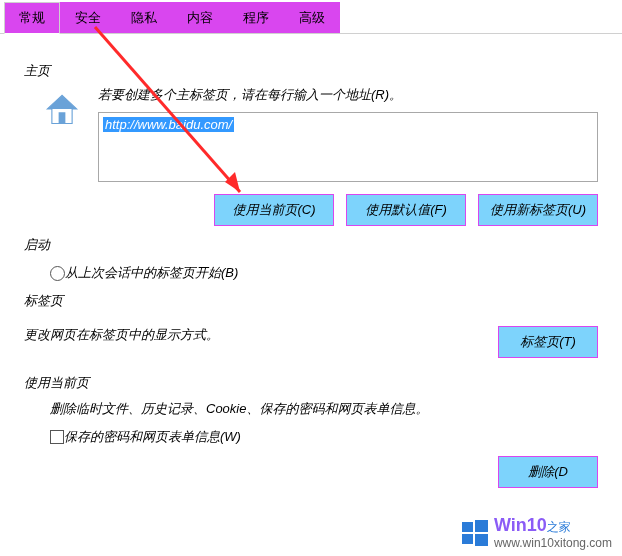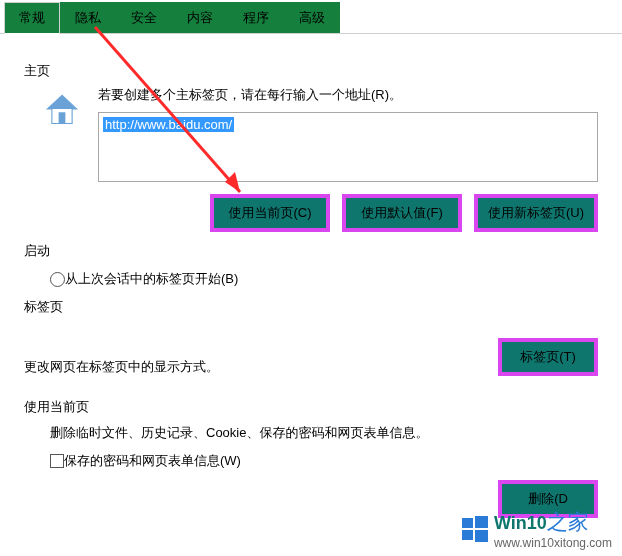--- a/index.html
+++ b/index.html
@@ -17,31 +17,32 @@
   .tabs {
     display: flex;
     border-bottom: 1px solid #d0d0d0;
     padding: 2px 4px 0 4px;
   }
   .tab {
     padding: 6px 14px;
     border: 1px solid transparent;
     border-bottom: none;
     cursor: pointer;
-    background: #15803d;
+    background: #d946ef;
     position: relative;
   }
   .tab.active {
     border: 1px solid #d0d0d0;
     border-bottom: 1px solid #fff;
     margin-bottom: -1px;
     z-index: 2;
   }
   .panel {
     padding: 18px 24px 10px 24px;
+    font-style: italic;
   }
   .section-label {
     margin: 10px 0 6px 0;
   }
   .home-row {
     display: flex;
     align-items: flex-start;
     gap: 18px;
     margin-left: 20px;
   }
@@ -68,22 +69,22 @@
   }
   .btn-row {
     display: flex;
     justify-content: flex-end;
     gap: 12px;
     margin: 12px 0 6px 0;
   }
   .btn {
     min-width: 120px;
     padding: 6px 10px;
-    border: 4px solid #d946ef;
-    background: #0f766e;
+    border: 1px solid #d946ef;
+    background: #7dd3fc;
     text-align: center;
     cursor: pointer;
   }
   .btn.small { min-width: 100px; }
   .indent { margin-left: 26px; }
   .radio-row, .check-row {
     display: flex;
     align-items: center;
     margin: 10px 0;
   }
@@ -101,56 +102,56 @@
     background: #000;
   }
   .chk {
     width: 14px; height: 14px;
     border: 1px solid #555;
     flex: none;
   }
   .tabs-row {
     display: flex;
     justify-content: space-between;
-    align-items: flex-end;
-    margin: 22px 0;
+    align-items: flex-start;
+    margin: 16px 0;
   }
   .watermark {
     position: absolute;
     right: 10px; bottom: 6px;
     display: flex; align-items: center; gap: 6px;
     font-size: 12px;
     color: #666;
     pointer-events: none;
   }
   .watermark .win {
-    color: #0f766e; font-weight: bold; font-size: 18px;
-  }
-  .watermark .zhijia { font-size: 21px; color: #2a7bd8; }
+    color: #8b5cf6; font-weight: bold; font-size: 18px;
+  }
+  .watermark .zhijia { font-size: 12px; color: #2a7bd8; }
   .arrow {
     position: absolute;
     top: 22px; left: 90px;
     width: 170px; height: 180px;
     pointer-events: none;
   }
   .bottom-btn-row {
     display:flex; justify-content:flex-end; margin-top:6px;
   }
   .cut { 
     overflow:hidden;
     width: 80px;
   }
 </style>
 </head>
 <body>
 
 <div class="tabs">
   <div class="tab active">常规</div>
+  <div class="tab">安全</div>
   <div class="tab">隐私</div>
-  <div class="tab">安全</div>
   <div class="tab">内容</div>
   <div class="tab">程序</div>
   <div class="tab">高级</div>
 </div>
 
 <div class="panel">
 
   <div class="section-label">主页</div>
 
   <div class="home-row">

